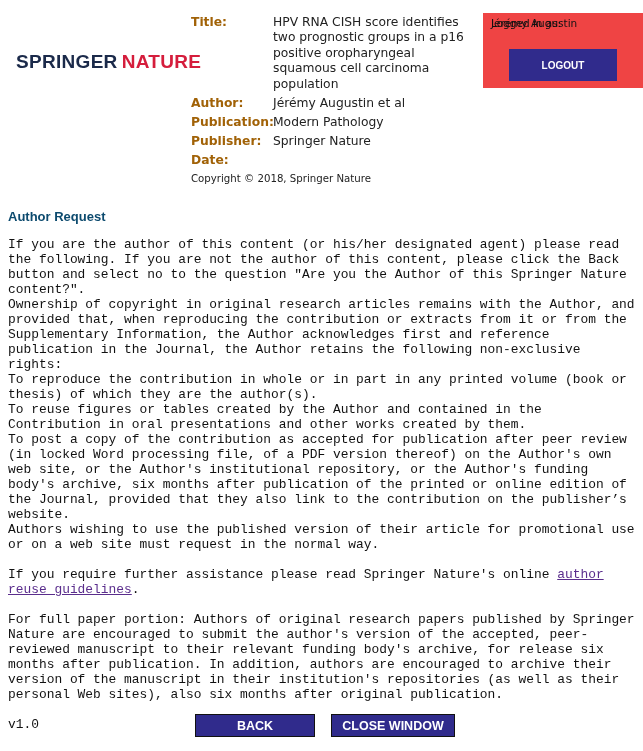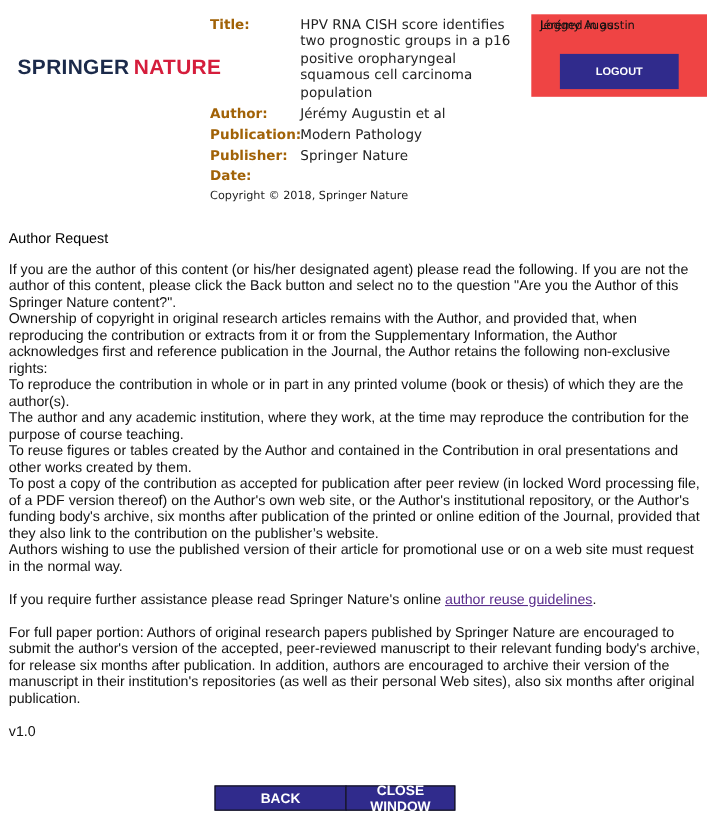--- a/index.html
+++ b/index.html
@@ -10,28 +10,28 @@
   .meta { position:absolute; left:191px; top:15px; font-size:12.3px; line-height:15.4px; }
   .meta .row { display:flex; }
   .meta .lbl { width:82px; color:#a16207; font-weight:bold; flex:none; }
   .meta .val { width:200px; color:#222; }
   .meta .row.gap { margin-top:3.6px; }
   .meta .copy { font-size:10.2px; color:#222; margin-top:3px; }
   .login { position:absolute; left:483px; top:13px; width:160px; height:75px; background:#ef4444; }
   .login .t1 { position:absolute; left:8px; top:4px; font-size:10.5px; color:#111; }
   .login .t2 { position:absolute; left:8px; top:4px; font-size:10.5px; color:#111; }
   .logout { position:absolute; left:26px; top:36px; width:108px; height:18px; background:#302b8c; color:#fff; font-family:"Liberation Sans", sans-serif; font-weight:bold; font-size:10px; border:none; display:flex; align-items:center; justify-content:center; padding:16px; cursor:pointer; }
-  .section-title { position:absolute; left:8px; top:209px; font-family:"Liberation Sans", sans-serif; font-weight:normal; font-size:13px; color:#000000; }
-  .body-text { position:absolute; left:8px; top:237px; width:632px; font-family:Liberation Sans, sans-serif; font-size:12.9px; line-height:15px; color:#111; }
+  .section-title { position:absolute; left:8px; top:209px; font-family:"Liberation Sans", sans-serif; font-weight:bold; font-size:13px; color:#0c4a6e; }
+  .body-text { position:absolute; left:8px; top:237px; width:632px; font-family:Liberation Mono, monospace; font-size:12.9px; line-height:15px; color:#111; }
   .body-text p { margin:0; }
   .body-text .blank { height:15px; }
   .body-text a { color:#5a2d8c; text-decoration:underline; }
   .btn { position:absolute; top:714px; height:23px; background:#302b8c; color:#fff; border:1px solid #111; font-family:"Liberation Sans", sans-serif; font-weight:bold; font-size:12.5px; display:flex; align-items:center; justify-content:center; padding:4px; box-sizing:border-box; cursor:pointer; }
   .btn.back { left:195px; width:120px; }
-  .btn.close { left:314px; width:100px; }
+  .btn.close { left:331px; width:124px; }
 </style>
 </head>
 <body>
 
 <div class="logo">
   <span class="a">SPRINGER</span><span class="b">NATURE</span>
 </div>
 
 <div class="meta">
   <div class="row">
@@ -61,21 +61,20 @@
   <div class="t2">Jérémy Augustin</div>
   <button class="logout">LOGOUT</button>
 </div>
 
 <div class="section-title">Author Request</div>
 
 <div class="body-text">
   <p>If you are the author of this content (or his/her designated agent) please read the following. If you are not the author of this content, please click the Back button and select no to the question "Are you the Author of this Springer Nature content?".</p>
   <p>Ownership of copyright in original research articles remains with the Author, and provided that, when reproducing the contribution or extracts from it or from the Supplementary Information, the Author acknowledges first and reference publication in the Journal, the Author retains the following non-exclusive rights:</p>
   <p>To reproduce the contribution in whole or in part in any printed volume (book or thesis) of which they are the author(s).</p>
-  <p>The author and any academic institution, where they work, at the time may reproduce the contribution for the purpose of course teaching.</p>
   <p>To reuse figures or tables created by the Author and contained in the Contribution in oral presentations and other works created by them.</p>
   <p>To post a copy of the contribution as accepted for publication after peer review (in locked Word processing file, of a PDF version thereof) on the Author's own web site, or the Author's institutional repository, or the Author's funding body's archive, six months after publication of the printed or online edition of the Journal, provided that they also link to the contribution on the publisher’s website.</p>
   <p>Authors wishing to use the published version of their article for promotional use or on a web site must request in the normal way.</p>
   <div class="blank"></div>
   <p><span>If you require further assistance please read Springer Nature's online </span><a href="#">author reuse guidelines</a><span>.</span></p>
   <div class="blank"></div>
   <p>For full paper portion: Authors of original research papers published by Springer Nature are encouraged to submit the author's version of the accepted, peer-reviewed manuscript to their relevant funding body's archive, for release six months after publication. In addition, authors are encouraged to archive their version of the manuscript in their institution's repositories (as well as their personal Web sites), also six months after original publication.</p>
   <div class="blank"></div>
   <p>v1.0</p>
 </div>

